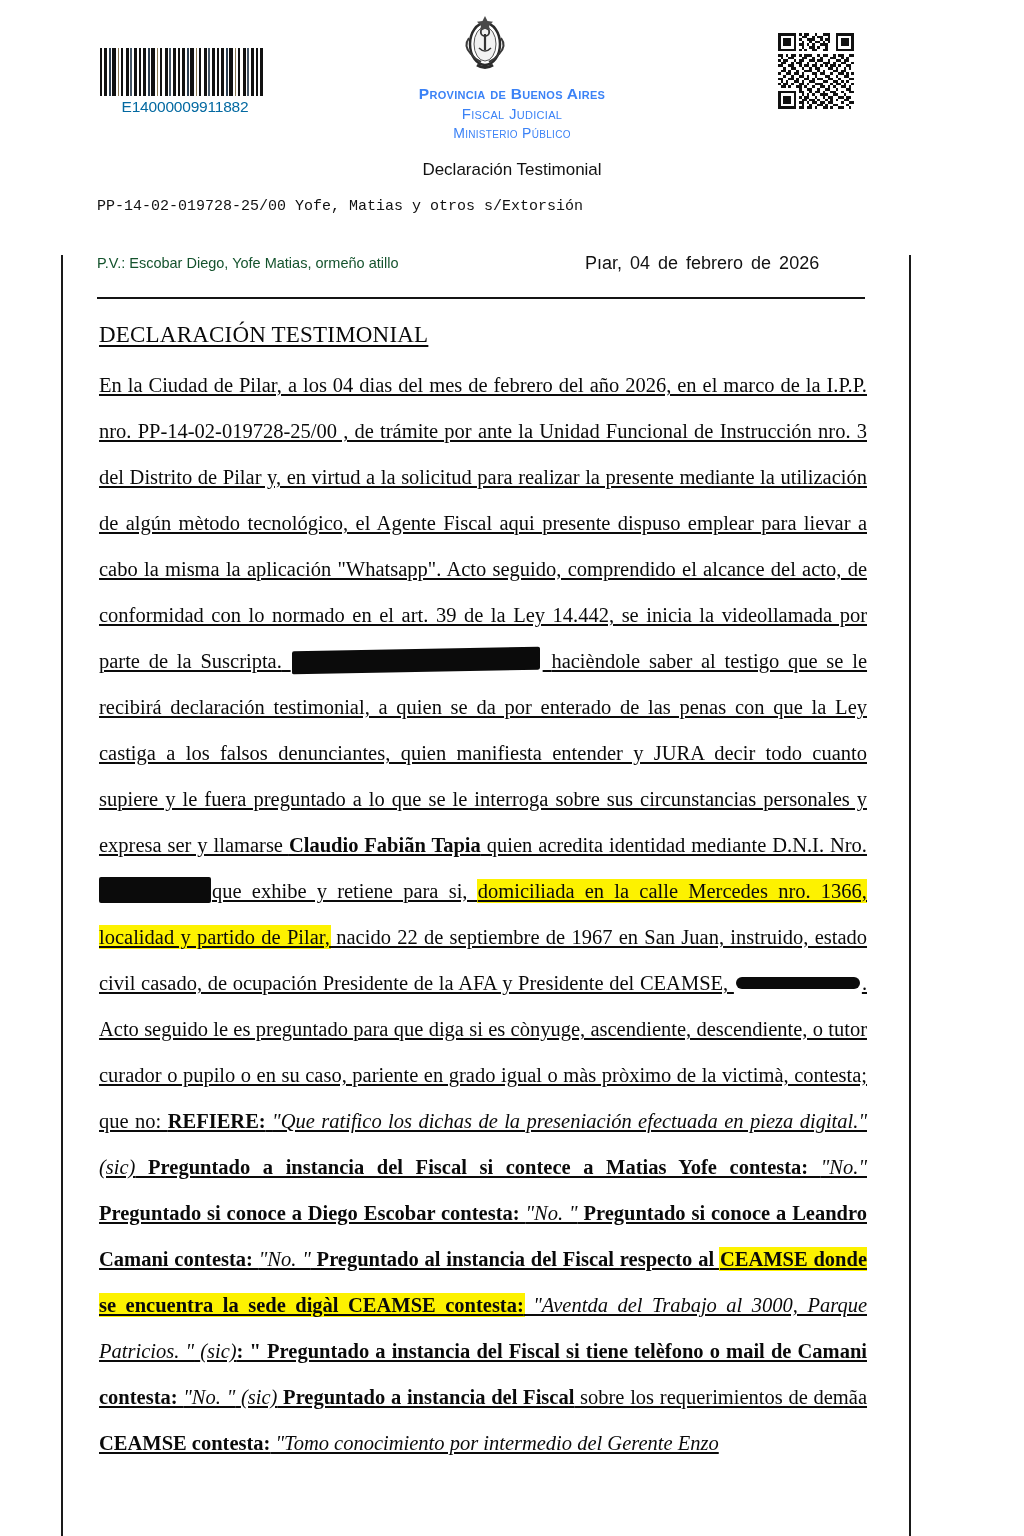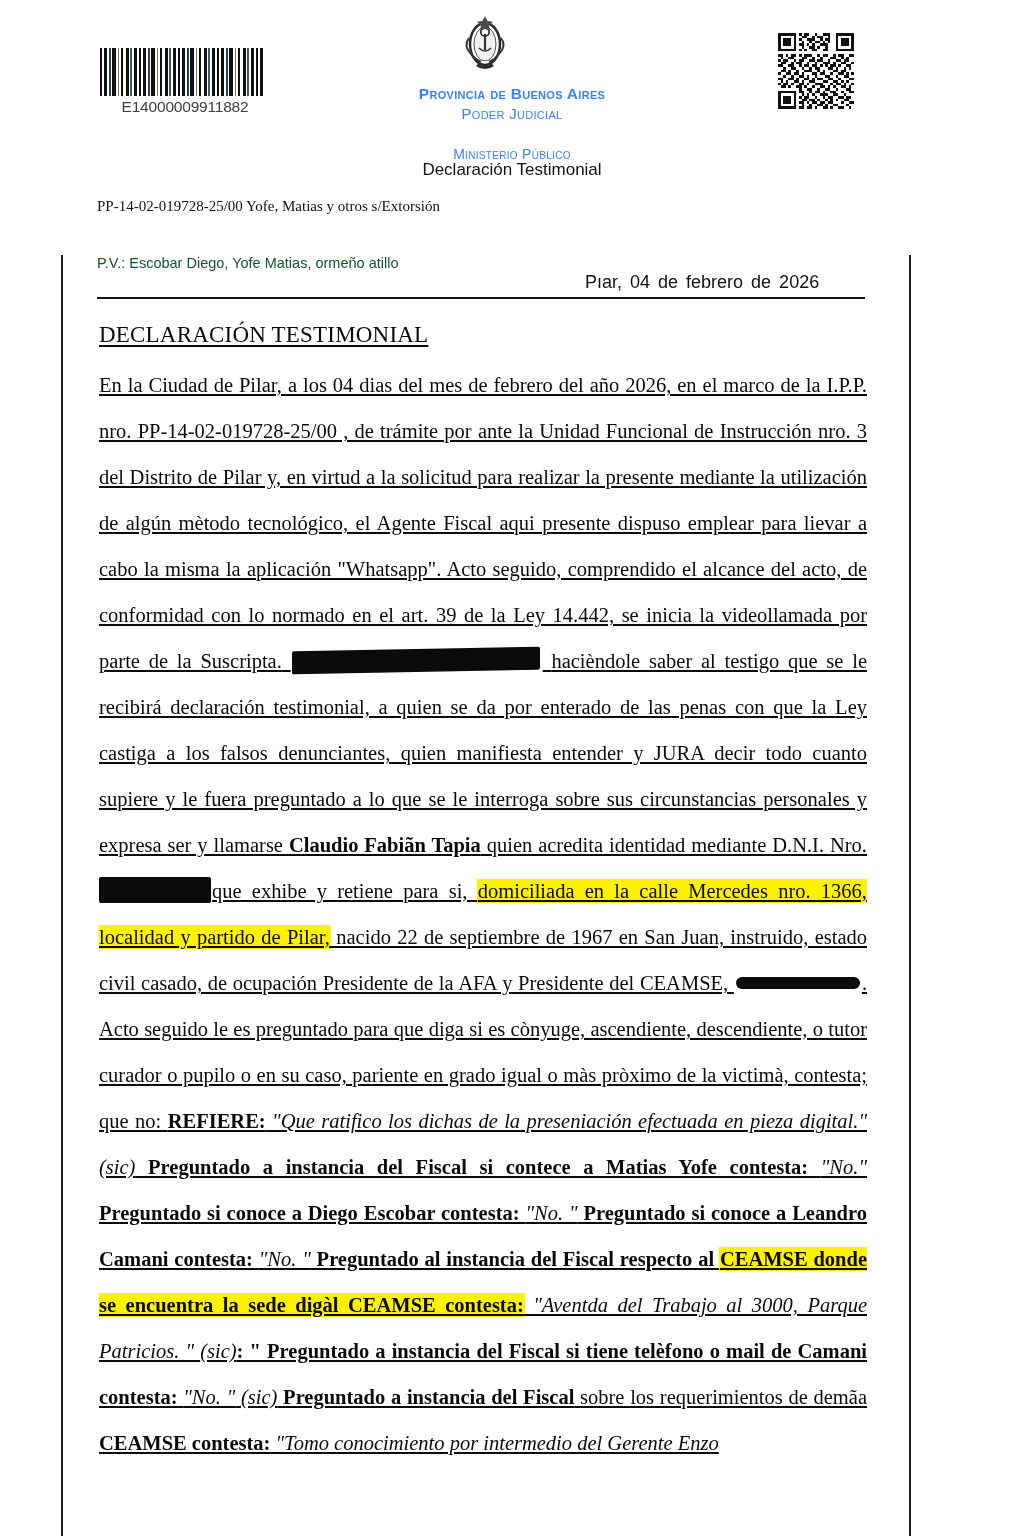--- a/index.html
+++ b/index.html
@@ -59,21 +59,21 @@
       #111 21px, #111 23px, #fff 23px, #fff 26px,
       #111 26px, #111 29px, #fff 29px, #fff 30px,
       #445566 30px, #445566 32px, #fff 32px, #fff 34px,
       #111 34px, #111 37px, #fff 37px, #fff 39px
     );
   }
   .barcode-num {
     font-family: "Liberation Sans", sans-serif;
     font-size: 15.5px;
     letter-spacing: -0.2px;
-    color: #404040;
+    color: #0369a1;
     margin-top: 2px;
     white-space: nowrap;
   }
 
   .crest {
     position: absolute;
     left: 455px;
     top: 8px;
     width: 60px;
     height: 72px;
@@ -84,21 +84,21 @@
     left: 312px;
     top: 84px;
     width: 400px;
     text-align: center;
     font-family: "Liberation Sans", sans-serif;
     color: #3b82f6;
     line-height: 1.32;
   }
   .org-1 { font-size: 15.5px; font-weight: bold; font-variant: small-caps; letter-spacing: 0.3px; }
   .org-2 { font-size: 15px; font-variant: small-caps; letter-spacing: 0.3px; }
-  .org-3 { font-size: 14px; font-variant: small-caps; letter-spacing: 0.3px; margin-top: 21px; }
+  .org-3 { font-size: 14px; font-variant: small-caps; letter-spacing: 0.3px; }
 
   .qr {
     position: absolute;
     left: 778px;
     top: 33px;
     width: 76px;
     height: 76px;
   }
 
   .doc-subtitle {
@@ -109,40 +109,40 @@
     text-align: center;
     font-family: "Liberation Sans", sans-serif;
     font-size: 17px;
     color: #111;
   }
 
   .case-line {
     position: absolute;
     left: 97px;
     top: 198px;
-    font-family: Liberation Serif, serif;
+    font-family: Liberation Mono, monospace;
     font-size: 15px;
     color: #111;
     white-space: nowrap;
   }
 
   .pv-line {
     position: absolute;
     left: 97px;
     top: 255px;
     font-family: "Liberation Sans", sans-serif;
     font-size: 14.5px;
     color: #14532d;
     white-space: nowrap;
   }
 
   .date-line {
     position: absolute;
     left: 585px;
-    top: 272px;
+    top: 253px;
     font-family: "Liberation Sans", sans-serif;
     font-size: 18px;
     color: #111;
     white-space: nowrap;
     word-spacing: 3px;
     text-align: right;
   }
 
   
   .body-title {
@@ -226,21 +226,21 @@
       <path d="M24 40 q6 6 12 0" stroke="#333" stroke-width="1.6" fill="none"></path>
       <path d="M14 30 q-6 8 2 16 q4 5 10 8" stroke="#3a3a3a" stroke-width="2" fill="none"></path>
       <path d="M46 30 q6 8 -2 16 q-4 5 -10 8" stroke="#3a3a3a" stroke-width="2" fill="none"></path>
       <path d="M22 57 q8 5 16 0" stroke="#2b2b2b" stroke-width="3" fill="none"></path>
       <path d="M30 8 l2.5 5 5.5 .8 -4 4 1 5.5 -5-2.6 -5 2.6 1-5.5 -4-4 5.5-.8z" fill="#4a4a4a"></path>
     </svg>
   </div>
 
   <div class="org-lines">
     <div class="org-1">Provincia de Buenos Aires</div>
-    <div class="org-2">Poder Judicial</div>
+    <div class="org-2">Fiscal Judicial</div>
     <div class="org-3">Ministerio Público</div>
   </div>
 
   <div class="qr">
     <svg viewBox="0 0 29 29" width="76" height="76" shape-rendering="crispEdges" aria-hidden="true">
       <rect width="29" height="29" fill="#fff"></rect>
       <g fill="#111">
         <rect x="0" y="0" width="7" height="1"></rect>
           <rect x="0" y="6" width="7" height="1"></rect>
         <rect x="0" y="0" width="1" height="7"></rect>

